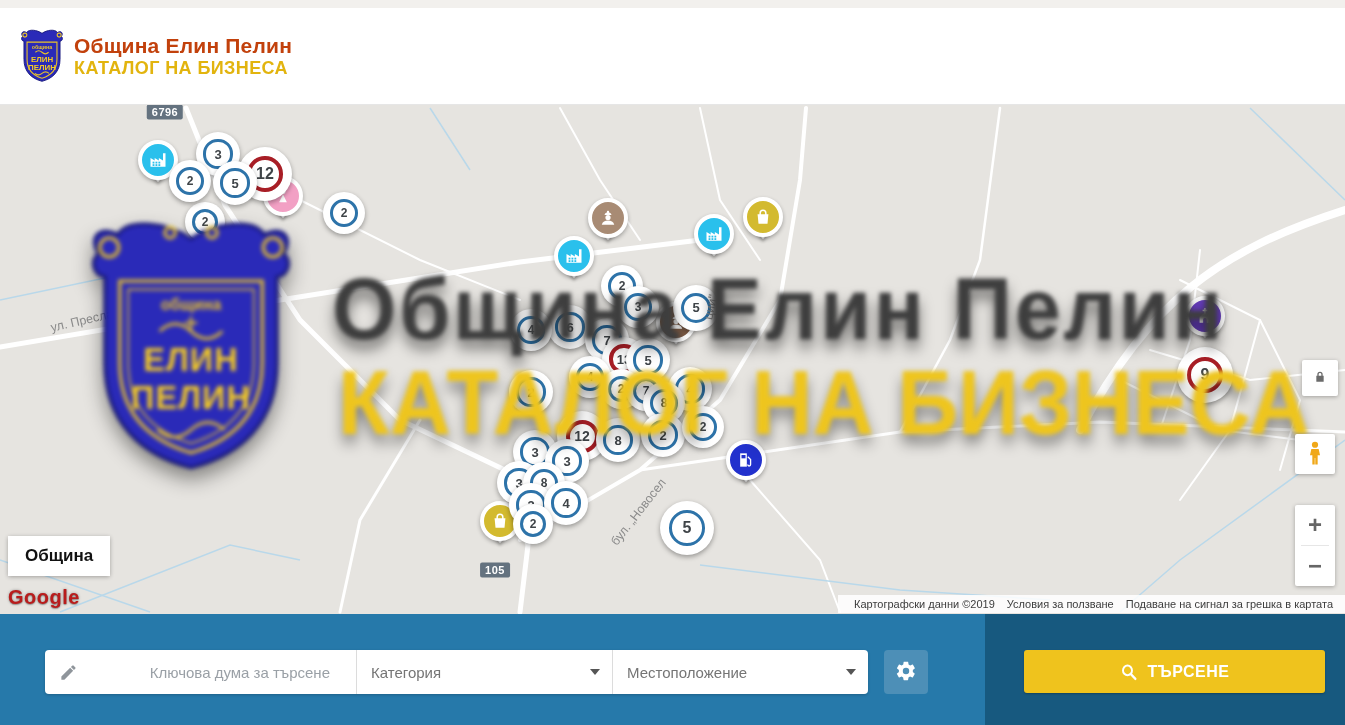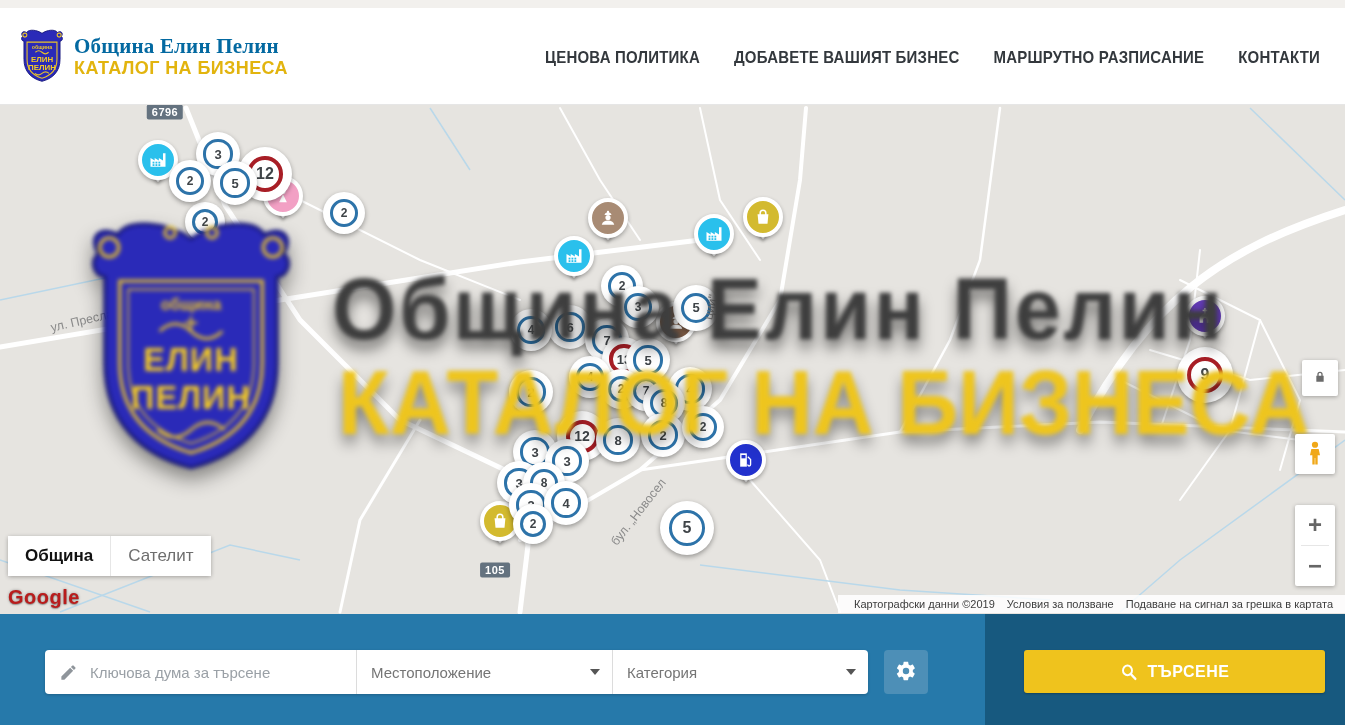--- a/index.html
+++ b/index.html
@@ -7,21 +7,21 @@
     width:1345px;height:725px;position:relative;overflow:hidden;
     background:#f2f0ed;font-family:"Liberation Sans",sans-serif;
     -webkit-font-smoothing:antialiased;
   }
   
   .header{position:absolute;left:0;top:8px;width:1345px;height:96px;background:#fff;
     border-bottom:1px solid #e6e6e6;z-index:50;display:flex;align-items:center;}
   .brand{display:flex;align-items:center;margin-left:20px;}
   .brand svg.logo-small{width:44px;height:58px;display:block;}
   .brand-text{margin-left:10px;line-height:1.15;}
-  .brand-title{font-size:21px;font-weight:bold;color:#0369a1;letter-spacing:.2px;font-family:Liberation Serif, serif;}
+  .brand-title{font-size:21px;font-weight:bold;color:#c2410c;letter-spacing:.2px;}
   .brand-subtitle{font-size:18px;font-weight:bold;color:#e2b40e;letter-spacing:.4px;}
   .nav{position:absolute;right:25px;top:0;height:96px;display:flex;align-items:center;gap:34px;}
   .nav a{font-size:15px;font-weight:bold;color:#33383d;text-decoration:none;letter-spacing:.2px;
     transform:scaleY(1.12);}
   
   .map{position:absolute;left:0;top:104px;width:1345px;height:510px;background:#e6e4e0;overflow:hidden;z-index:1;}
   .map svg.roads{position:absolute;left:0;top:0;width:1345px;height:510px;}
   .road-shield{position:absolute;transform:translate(-50%,-50%);background:#64727f;color:#fff;
     font-size:11px;font-weight:bold;padding:1px 5px 2px;border-radius:2px;letter-spacing:.5px;z-index:2;}
   .street-label{position:absolute;color:#8a8a8a;font-size:12.5px;white-space:nowrap;z-index:2;}
@@ -71,21 +71,21 @@
   
   .bottombar{position:absolute;left:0;top:614px;width:1345px;height:111px;background:#2679aa;z-index:50;}
   .bottombar .right-panel{position:absolute;right:0;top:0;width:360px;height:111px;background:#17597f;}
   .form{position:absolute;left:45px;top:650px;height:44px;display:flex;z-index:51;border-radius:4px;
     box-shadow:0 1px 3px rgba(0,0,0,.2);}
   .field{background:#fff;height:44px;display:flex;align-items:center;box-sizing:border-box;}
   .field.keyword{width:311px;border-radius:4px 0 0 4px;padding-left:14px;}
   .field.select{width:256px;border-left:1px solid #dcdcdc;padding:0 12px 0 14px;justify-content:space-between;cursor:pointer;}
   .field.select:last-of-type{border-radius:0 4px 4px 0;}
   .field input{border:none;outline:none;font-size:15px;color:#555;width:240px;margin-left:10px;
-    font-family:"Liberation Sans",sans-serif;}
+    font-family:"Liberation Sans",sans-serif;text-align:right;}
   .field input::placeholder{color:#9aa0a6;}
   .select-label{font-size:15px;color:#757575;}
   .caret{width:0;height:0;border-left:5px solid transparent;border-right:5px solid transparent;
     border-top:6px solid #555;}
   .gear-btn{position:absolute;left:884px;top:650px;width:44px;height:44px;background:#4d8fb7;border:none;
     border-radius:4px;z-index:51;display:flex;align-items:center;justify-content:center;cursor:pointer;}
   .gear-btn svg{width:22px;height:22px;}
   .search-btn{position:absolute;left:1024px;top:650px;width:301px;height:43px;background:#efc31d;border:none;
     border-radius:3px;z-index:51;display:flex;align-items:center;justify-content:center;gap:10px;cursor:pointer;
     box-shadow:0 1px 2px rgba(0,0,0,.25);}
@@ -433,21 +433,20 @@
   </g>
   <text x="100" y="90" text-anchor="middle" font-size="15" font-weight="bold" fill="#e9c32a">община</text>
   <text x="100" y="148" text-anchor="middle" font-size="31" font-weight="bold" letter-spacing="1" fill="#f4cb24">ЕЛИН</text>
   <text x="100" y="184" text-anchor="middle" font-size="31" font-weight="bold" letter-spacing="1" fill="#f4cb24">ПЕЛИН</text>
 </svg>
 <div class="wm wm-line wm-line1">Община Елин Пелин</div>
 <div class="wm wm-line wm-line2">КАТАЛОГ НА БИЗНЕСА</div>
 
 <div class="maptype">
   <button class="active">Община</button>
-  <button class="idle">Сателит</button>
 </div>
 
 <div class="google-logo">Google</div>
 
 <div class="attribution">
   <span>Картографски данни ©2019</span>
   <a href="#">Условия за ползване</a>
   <a href="#">Подаване на сигнал за грешка в картата</a>
 </div>
 
@@ -487,47 +486,41 @@
       </g>
       <text x="100" y="92" text-anchor="middle" font-size="24" font-weight="bold" fill="#e9c32a">община</text>
       <text x="100" y="150" text-anchor="middle" font-size="36" font-weight="bold" fill="#f4cb24">ЕЛИН</text>
       <text x="100" y="188" text-anchor="middle" font-size="36" font-weight="bold" fill="#f4cb24">ПЕЛИН</text>
     </svg>
     <span class="brand-text">
       <span class="brand-title" style="display:block;">Община Елин Пелин</span>
       <span class="brand-subtitle" style="display:block;">КАТАЛОГ НА БИЗНЕСА</span>
     </span>
   </a>
-  <nav class="nav">
-      <a href="#">ЦЕНОВА ПОЛИТИКА</a>
-      <a href="#">ДОБАВЕТЕ ВАШИЯТ БИЗНЕС</a>
-      <a href="#">МАРШРУТНО РАЗПИСАНИЕ</a>
-      <a href="#">КОНТАКТИ</a>
-    </nav>
 </div>
 
 <div class="bottombar">
   <div class="right-panel"></div>
 </div>
 
 <div class="form">
   <label class="field keyword">
     <span class="pencil-icon">
       <svg viewBox="0 0 24 24" fill="#8f959b">
           <path d="M3 17.2V21h3.8L17.9 9.9l-3.8-3.8L3 17.2zM20.7 7.1c.4-.4.4-1 0-1.4l-2.4-2.4c-.4-.4-1-.4-1.4 0l-1.8 1.8 3.8 3.8 1.8-1.8z"></path>
         </svg>
     </span>
     <input type="text" placeholder="Ключова дума за търсене" style="">
   </label>
   <div class="field select">
-    <span class="select-label">Местоположение</span>
+    <span class="select-label">Категория</span>
     <span class="caret"></span>
   </div>
   <div class="field select">
-    <span class="select-label">Категория</span>
+    <span class="select-label">Местоположение</span>
     <span class="caret"></span>
   </div>
 </div>
 
 <button class="gear-btn">
   <span>
     <svg viewBox="0 0 24 24" fill="#fff" width="22" height="22">
         <path d="M19.4 13c0-.3.1-.6.1-1s0-.7-.1-1l2.1-1.6c.2-.2.3-.5.1-.7l-2-3.5c-.1-.2-.4-.3-.6-.2l-2.5 1c-.5-.4-1.1-.7-1.7-1l-.4-2.6c0-.2-.2-.4-.5-.4h-4c-.3 0-.5.2-.5.4l-.4 2.6c-.6.3-1.2.6-1.7 1l-2.5-1c-.2-.1-.5 0-.6.2l-2 3.5c-.1.2-.1.5.1.7L4.3 11c0 .3-.1.6-.1 1s0 .7.1 1l-2.1 1.6c-.2.2-.3.5-.1.7l2 3.5c.1.2.4.3.6.2l2.5-1c.5.4 1.1.7 1.7 1l.4 2.6c0 .2.2.4.5.4h4c.3 0 .5-.2.5-.4l.4-2.6c.6-.3 1.2-.6 1.7-1l2.5 1c.2.1.5 0 .6-.2l2-3.5c.1-.2.1-.5-.1-.7L19.4 13zM12 15.5a3.5 3.5 0 1 1 0-7 3.5 3.5 0 0 1 0 7z"></path>
       </svg>
   </span>

